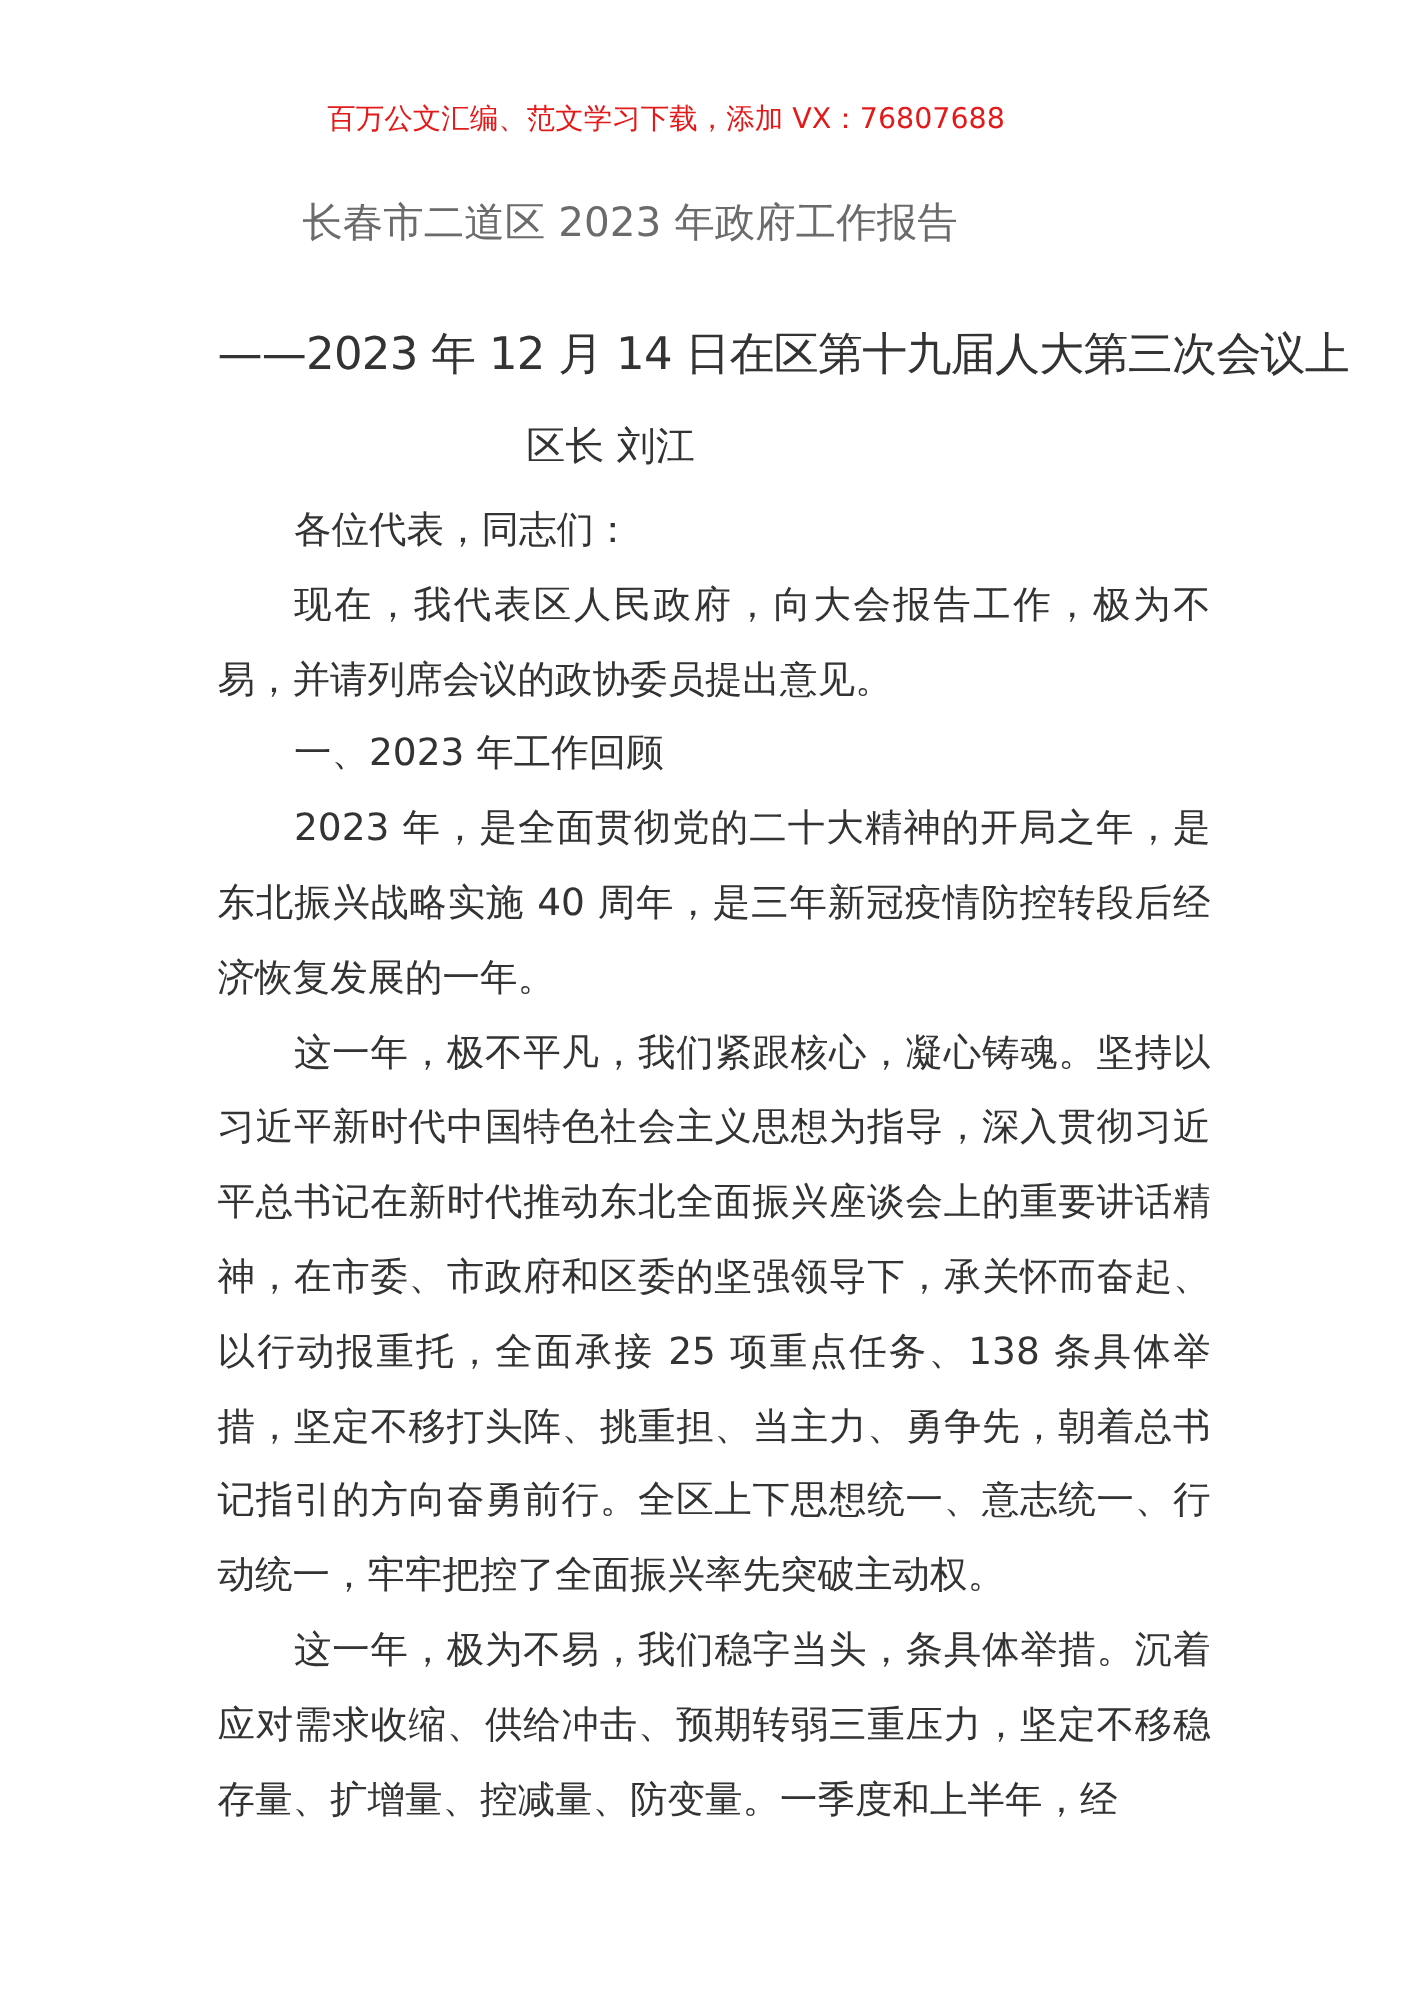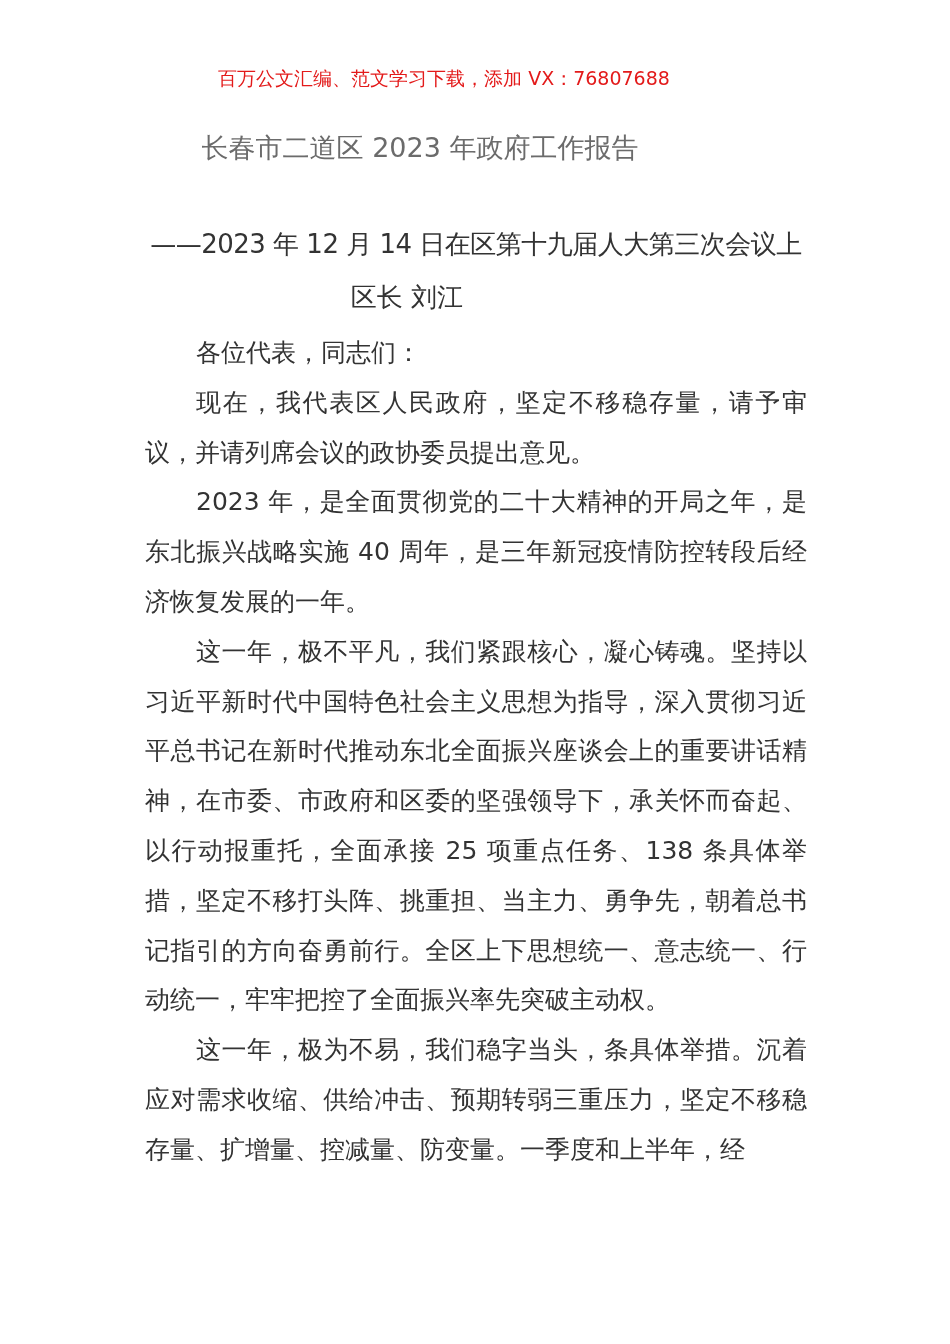--- a/index.html
+++ b/index.html
@@ -2,39 +2,40 @@
 <html><head>
 <meta charset="utf-8">
 <style>
   html, body { margin: 0; padding: 0; background: #ffffff; }
   body { width: 950px; height: 1344px; position: relative; overflow: hidden;
          font-family: "DejaVu Sans", "Liberation Sans", sans-serif; color: #333333; }
   .watermark { position: absolute; top: 66px; left: 0; width: 888px; text-align: center;
                font-size: 19px; color: #e31a1a; letter-spacing: 0px; }
   .title { position: absolute; top: 130px; left: 0; width: 840px; text-align: center;
            font-size: 27px; color: #6b6b6b; }
-  .subtitle { position: absolute; top: 227px; left: 145px; width: 662px; text-align: center;
-              font-size: 26px; color: #333333; white-space: nowrap; letter-spacing: -0.5px; }
+  .subtitle { position: absolute; top: 216px; left: 145px; width: 662px; text-align: center;
+              font-size: 30px; color: #333333; white-space: nowrap; letter-spacing: -0.5px; }
   .author { position: absolute; top: 280px; left: 0; width: 814px; text-align: center;
             font-size: 26px; color: #333333; }
   .body { position: absolute; top: 328px; left: 145px; width: 662px; }
   .p { font-size: 25px; line-height: 49.8px; text-align: justify; text-align-last: left;
        color: #333333; margin: 0; letter-spacing: 0px; }
   .indent { text-indent: 51px; }
 </style>
 </head>
 <body>
 
 <div class="watermark">百万公文汇编、范文学习下载，添加 VX：76807688</div>
 
 <div class="title">长春市二道区 2023 年政府工作报告</div>
 
 <div class="subtitle">——2023 年 12 月 14 日在区第十九届人大第三次会议上</div>
 
 <div class="author">区长  刘江</div>
 
 <div class="body">
   <p class="p indent">各位代表，同志们：</p>
-  <p class="p indent">现在，我代表区人民政府，坚定不移稳存量，请予审议，并请列席会议的政协委员提出意见。</p>
+  <p class="p indent">现在，我代表区人民政府，向大会报告工作，极为不易，并请列席会议的政协委员提出意见。</p>
+  <p class="p indent">一、2023 年工作回顾</p>
   <p class="p indent">2023 年，是全面贯彻党的二十大精神的开局之年，是东北振兴战略实施 40 周年，是三年新冠疫情防控转段后经济恢复发展的一年。</p>
   <p class="p indent">这一年，极不平凡，我们紧跟核心，凝心铸魂。坚持以习近平新时代中国特色社会主义思想为指导，深入贯彻习近平总书记在新时代推动东北全面振兴座谈会上的重要讲话精神，在市委、市政府和区委的坚强领导下，承关怀而奋起、以行动报重托，全面承接 25 项重点任务、138 条具体举措，坚定不移打头阵、挑重担、当主力、勇争先，朝着总书记指引的方向奋勇前行。全区上下思想统一、意志统一、行动统一，牢牢把控了全面振兴率先突破主动权。</p>
   <p class="p indent">这一年，极为不易，我们稳字当头，条具体举措。沉着应对需求收缩、供给冲击、预期转弱三重压力，坚定不移稳存量、扩增量、控减量、防变量。一季度和上半年，经</p>
 </div>
 
 </body></html>

